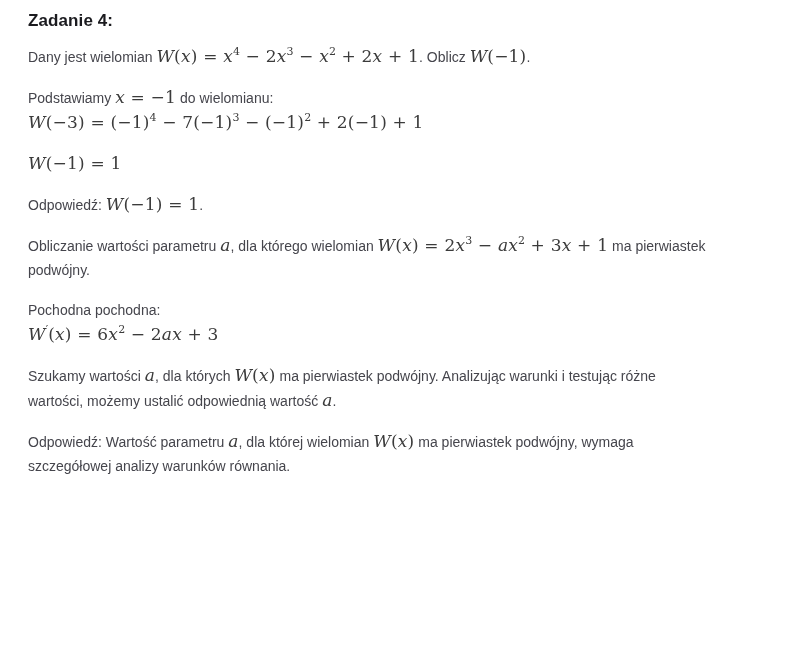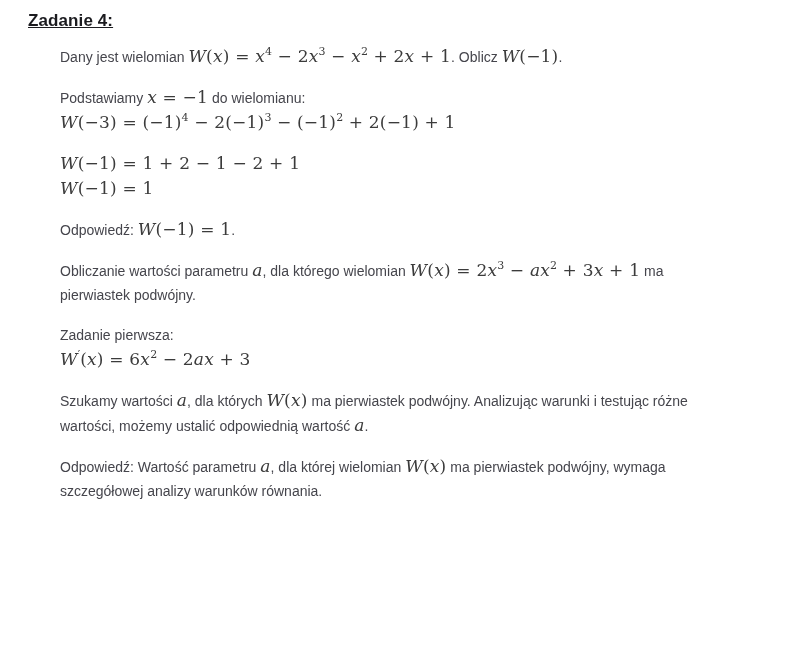--- a/index.html
+++ b/index.html
@@ -27,29 +27,27 @@
     padding: 10px 48px 10px 28px;
     max-width: 760px;
   }
   h2.heading {
     font-size: 17px;
     line-height: 22px;
     font-weight: 700;
     color: var(--heading);
     margin: 0 0 12px 0;
     letter-spacing: 0.1px;
-    text-decoration: underline;
   }
   p.para {
     margin: 0 0 16px 0;
   }
   span.line {
     display: block;
     line-height: 24px;
-    margin-left: 32px;
   }
   .math {
     font-family: "DejaVu Serif", "Liberation Serif", serif;
     font-size: 17px;
     color: var(--math);
     white-space: nowrap;
     letter-spacing: 0.2px;
   }
   .math .mi { font-style: italic; }
   .math .mn { font-style: normal; }
@@ -64,36 +62,35 @@
 <body>
 
 <main>
     <section class="section">
       <h2 class="heading">Zadanie 4:</h2>
       <p class="para">
         <span class="line">Dany jest wielomian <span class="math"><span class="mi">W</span><span class="mn">(</span><span class="mi">x</span><span class="mn">) = </span><span class="mi">x</span><sup class="msup">4</sup><span class="mn"> − 2</span><span class="mi">x</span><sup class="msup">3</sup><span class="mn"> − </span><span class="mi">x</span><sup class="msup">2</sup><span class="mn"> + 2</span><span class="mi">x</span><span class="mn"> + 1</span></span>. Oblicz <span class="math"><span class="mi">W</span><span class="mn">(−1)</span></span>.</span>
       </p>
       <p class="para">
         <span class="line">Podstawiamy <span class="math"><span class="mi">x</span><span class="mn"> = −1</span></span> do wielomianu:</span>
-        <span class="line"><span class="math"><span class="mi">W</span><span class="mn">(−3) = (−1)</span><sup class="msup">4</sup><span class="mn"> − 2(−1)</span><sup class="msup">3</sup><span class="mn"> − (−1)</span><sup class="msup">2</sup><span class="mn"> + 2(−1) + 1</span></span></span>
+        <span class="line"><span class="math"><span class="mi">W</span><span class="mn">(−3) = (−1)</span><sup class="msup">4</sup><span class="mn"> − 7(−1)</span><sup class="msup">3</sup><span class="mn"> − (−1)</span><sup class="msup">2</sup><span class="mn"> + 2(−1) + 1</span></span></span>
       </p>
       <p class="para">
-        <span class="line"><span class="math"><span class="mi">W</span><span class="mn">(−1) = 1 + 2 − 1 − 2 + 1</span></span></span>
         <span class="line"><span class="math"><span class="mi">W</span><span class="mn">(−1) = 1</span></span></span>
       </p>
       <p class="para">
         <span class="line">Odpowiedź: <span class="math"><span class="mi">W</span><span class="mn">(−1) = 1</span></span>.</span>
       </p>
     </section>
     <section class="section">
       <p class="para">
         <span class="line">Obliczanie wartości parametru <span class="math"><span class="mi">a</span></span>, dla którego wielomian <span class="math"><span class="mi">W</span><span class="mn">(</span><span class="mi">x</span><span class="mn">) = 2</span><span class="mi">x</span><sup class="msup">3</sup><span class="mn"> − </span><span class="mi">ax</span><sup class="msup">2</sup><span class="mn"> + 3</span><span class="mi">x</span><span class="mn"> + 1</span></span> ma pierwiastek podwójny.</span>
       </p>
       <p class="para">
-        <span class="line">Zadanie pierwsza:</span>
+        <span class="line">Pochodna pochodna:</span>
         <span class="line"><span class="math"><span class="mi">W</span><sup class="msup">′</sup><span class="mn">(</span><span class="mi">x</span><span class="mn">) = 6</span><span class="mi">x</span><sup class="msup">2</sup><span class="mn"> − 2</span><span class="mi">ax</span><span class="mn"> + 3</span></span></span>
       </p>
       <p class="para">
         <span class="line">Szukamy wartości <span class="math"><span class="mi">a</span></span>, dla których <span class="math"><span class="mi">W</span><span class="mn">(</span><span class="mi">x</span><span class="mn">)</span></span> ma pierwiastek podwójny. Analizując warunki i testując różne wartości, możemy ustalić odpowiednią wartość <span class="math"><span class="mi">a</span></span>.</span>
       </p>
       <p class="para">
         <span class="line">Odpowiedź: Wartość parametru <span class="math"><span class="mi">a</span></span>, dla której wielomian <span class="math"><span class="mi">W</span><span class="mn">(</span><span class="mi">x</span><span class="mn">)</span></span> ma pierwiastek podwójny, wymaga szczegółowej analizy warunków równania.</span>
       </p>
     </section>
   </main>

